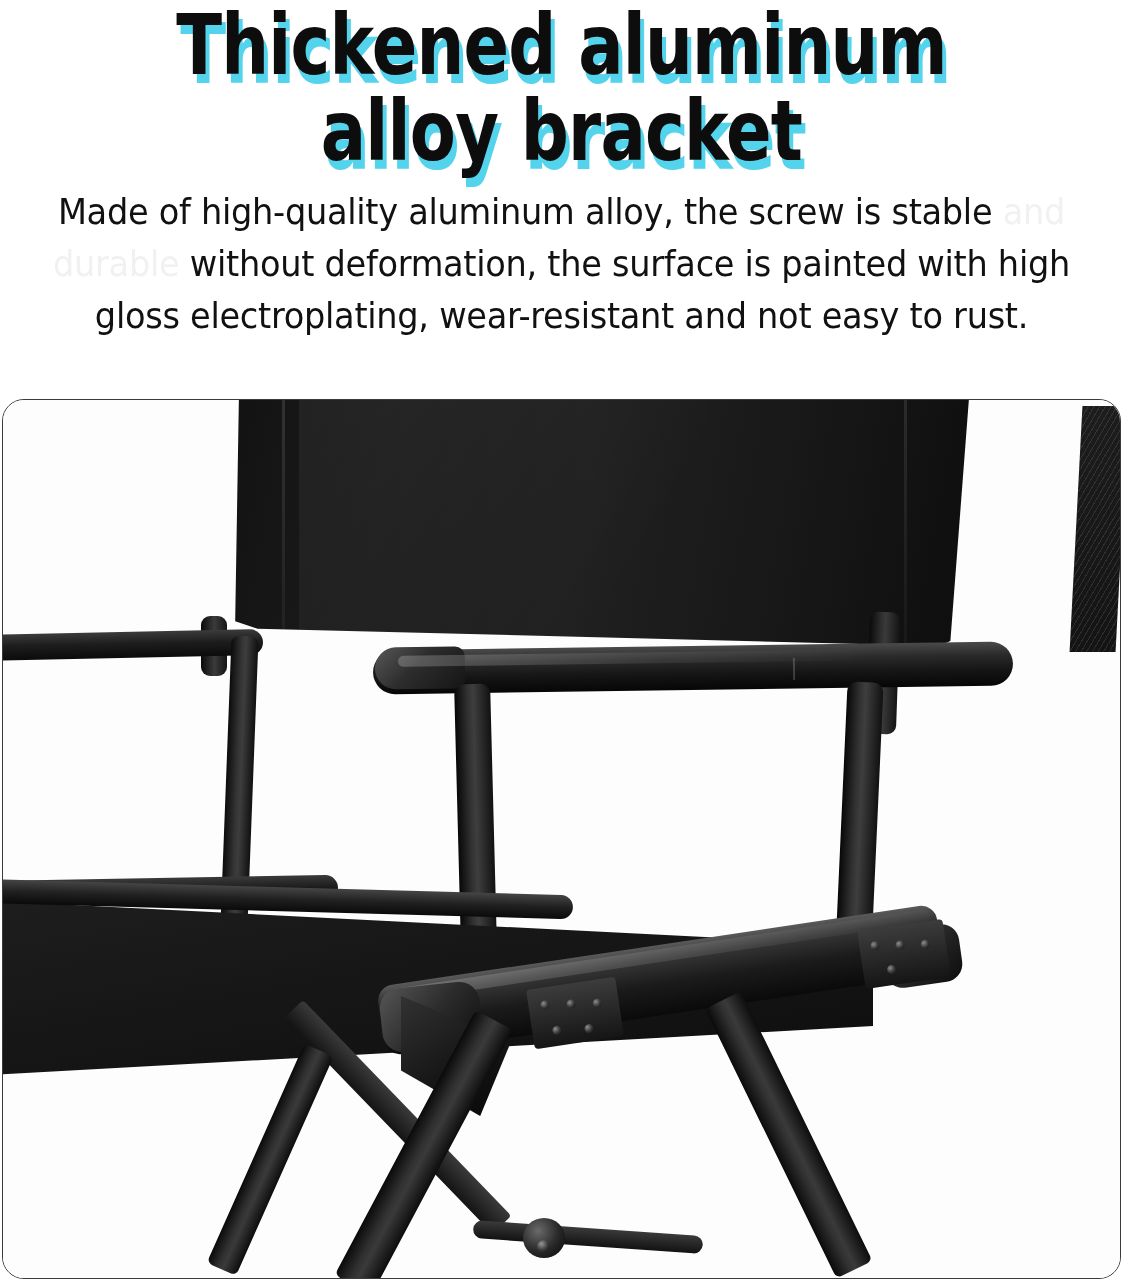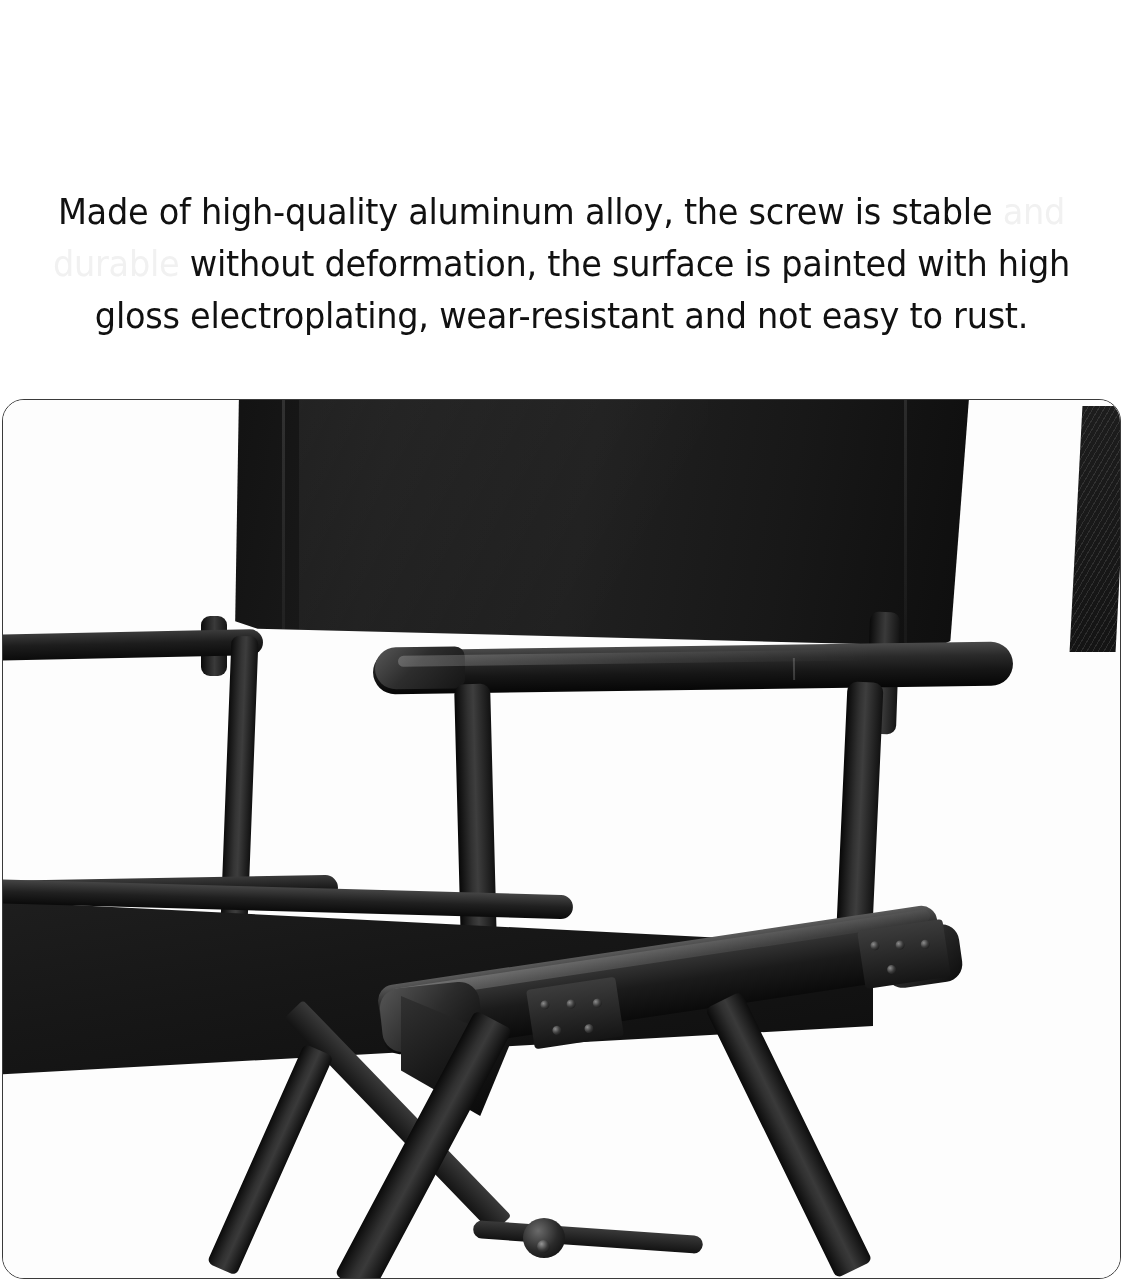--- a/index.html
+++ b/index.html
@@ -313,20 +313,24 @@
     left:534px; top:840px; width:13px; height:13px;
     border-radius:50%;
     background:radial-gradient(circle at 35% 30%, #969696 0%, #3a3a3a 50%, #060606 100%);
   }
 </style>
 </head>
 <body>
 
 <div id="page">
 
+  <div class="headline">
+    <span class="headline-line hl1">Thickened aluminum</span>
+    <span class="headline-line hl2">alloy bracket</span>
+  </div>
 
   <p class="subcopy"><span>Made of high-quality aluminum alloy, the screw is stable </span><span class="faint">and durable</span><span> without deformation, the surface is painted with high gloss electroplating, wear-resistant and not easy to rust.</span></p>
 
   <div class="photo-panel">
     <div class="photo-stage">
 
       <div class="backrest">
         <div class="backrest-sheen"></div>
         <div class="seam left"></div>
         <div class="seam right"></div>

